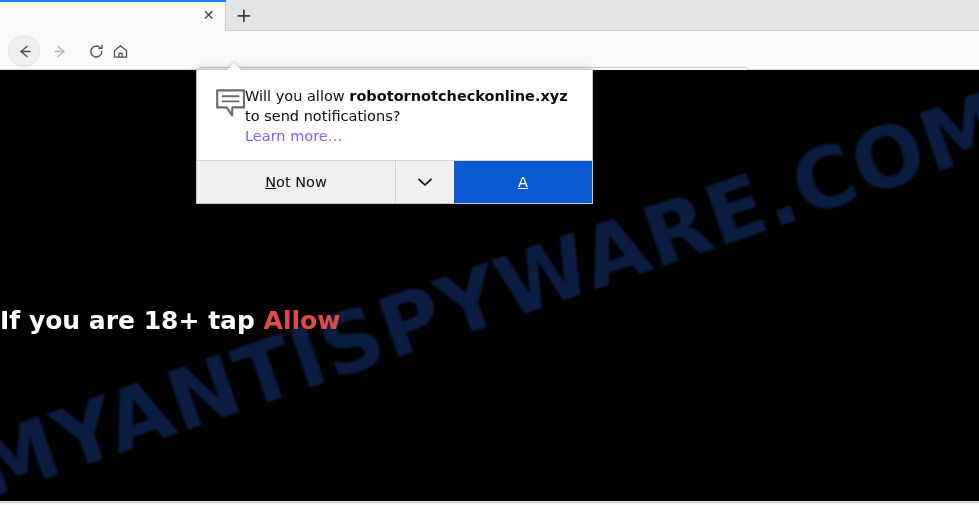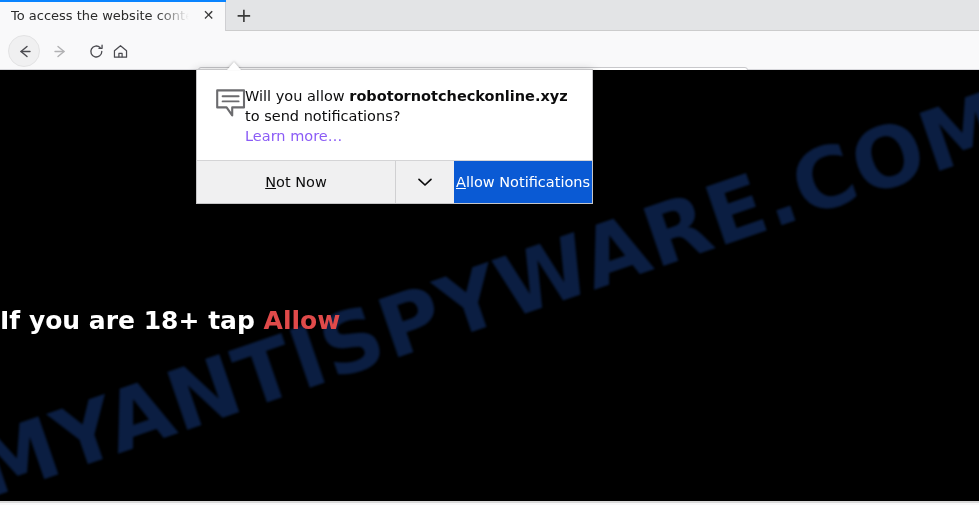--- a/index.html
+++ b/index.html
@@ -356,21 +356,20 @@
   }
   .btn-allow u { text-decoration: underline; }
 </style>
 </head>
 <body>
 
 <div id="browser">
 
   <div class="tabstrip">
     <div class="tab">
-      <span class="tab-title">To access the website conte</span>
       <span class="tab-close">✕</span>
     </div>
     <div class="newtab">+</div>
   </div>
 
   <div class="navbar">
     <div class="back-circle"></div>
     <div class="navbtn" style="left:10px;">
       <svg width="17" height="17" viewBox="0 0 17 17" fill="none" stroke="currentColor" stroke-width="1.4" stroke-linecap="round" stroke-linejoin="round">
         <path d="M11 3.5 L5 8.5 L11 13.5"></path>
@@ -507,18 +506,17 @@
           <u>N</u>
           <span>ot Now</span>
         </div>
       <div class="btn-dropdown">
         <svg width="16" height="10" viewBox="0 0 16 10" fill="none" stroke="currentColor" stroke-width="1.7" stroke-linecap="round" stroke-linejoin="round">
           <path d="M2 2.4 L8 8 L14 2.4"></path>
         </svg>
       </div>
       <div class="btn-allow">
           <u>A</u>
-          <span>llow Notifications</span>
         </div>
     </div>
   </div>
 
 </div>
 
 </body></html>

